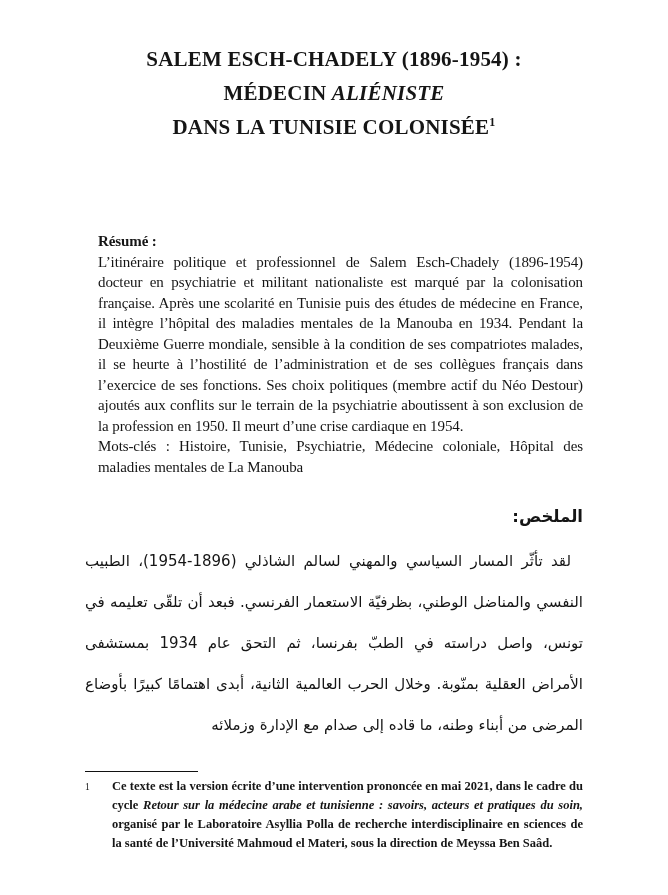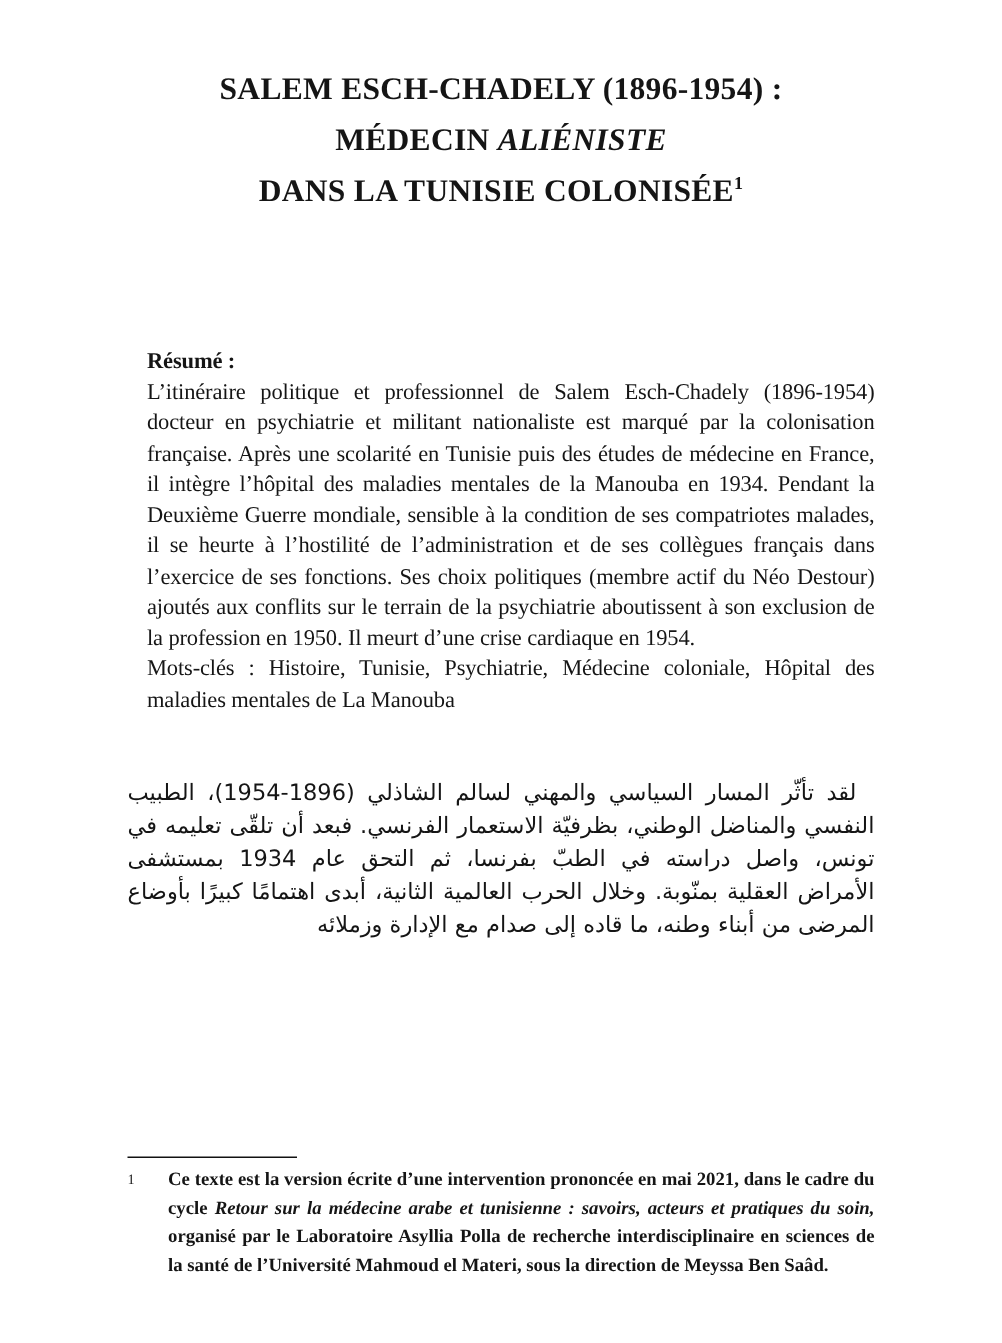--- a/index.html
+++ b/index.html
@@ -55,21 +55,21 @@
   .ar-subtitle {
     margin: 14px 0 0 0;
     font-size: 15.5px; font-weight: bold;
     line-height: 28px;
     text-align: justify;
     text-indent: 14px;
   }
   .ar-body {
     margin: 12px 0 0 0;
     font-size: 15px;
-    line-height: 22px;
+    line-height: 41px;
     text-align: justify;
     text-indent: 12px;
   }
 
   .footnote {
     position: absolute;
     left: 85px; right: 85px; top: 771px;
     background: #ffffff;
     font-size: 12.5px;
     line-height: 19px;
@@ -103,20 +103,21 @@
     </h1>
   </header>
 
   <section class="abstract">
     <p class="label">Résumé :</p>
     <p>L’itinéraire politique et professionnel de Salem Esch-Chadely (1896-1954) docteur en psychiatrie et militant nationaliste est marqué par la colonisation française. Après une scolarité en Tunisie puis des études de médecine en France, il intègre l’hôpital des maladies mentales de la Manouba en 1934. Pendant la Deuxième Guerre mondiale, sensible à la condition de ses compatriotes malades, il se heurte à l’hostilité de l’administration et de ses collègues français dans l’exercice de ses fonctions. Ses choix politiques (membre actif du Néo Destour) ajoutés aux conflits sur le terrain de la psychiatrie aboutissent à son exclusion de la profession en 1950. Il meurt d’une crise cardiaque en 1954.</p>
     <p><b>Mots-clés :</b><span> Histoire, Tunisie, Psychiatrie, Médecine coloniale, Hôpital des maladies mentales de La Manouba</span></p>
   </section>
 
   <section class="arabic" dir="rtl">
+    <div class="ar-heading">الملخص:</div>
     <p class="ar-body">لقد تأثّر المسار السياسي والمهني لسالم الشاذلي (1896-1954)، الطبيب النفسي والمناضل الوطني، بظرفيّة الاستعمار الفرنسي. فبعد أن تلقّى تعليمه في تونس، واصل دراسته في الطبّ بفرنسا، ثم التحق عام 1934 بمستشفى الأمراض العقلية بمنّوبة. وخلال الحرب العالمية الثانية، أبدى اهتمامًا كبيرًا بأوضاع المرضى من أبناء وطنه، ما قاده إلى صدام مع الإدارة وزملائه</p>
   </section>
 
   <footer class="footnote">
     <div class="fn-rule"></div>
     <div class="fn-row">
       <span class="fn-num">1</span>
       <p class="fn-text"><span>Ce texte est la version écrite d’une intervention prononcée en mai 2021, dans le cadre du cycle </span><em>Retour sur la médecine arabe et tunisienne : savoirs, acteurs et pratiques du soin,</em><span> organisé par le Laboratoire Asyllia Polla de recherche interdisciplinaire en sciences de la santé de l’Université Mahmoud el Materi, sous la direction de Meyssa Ben Saâd.</span></p>
     </div>
   </footer>

